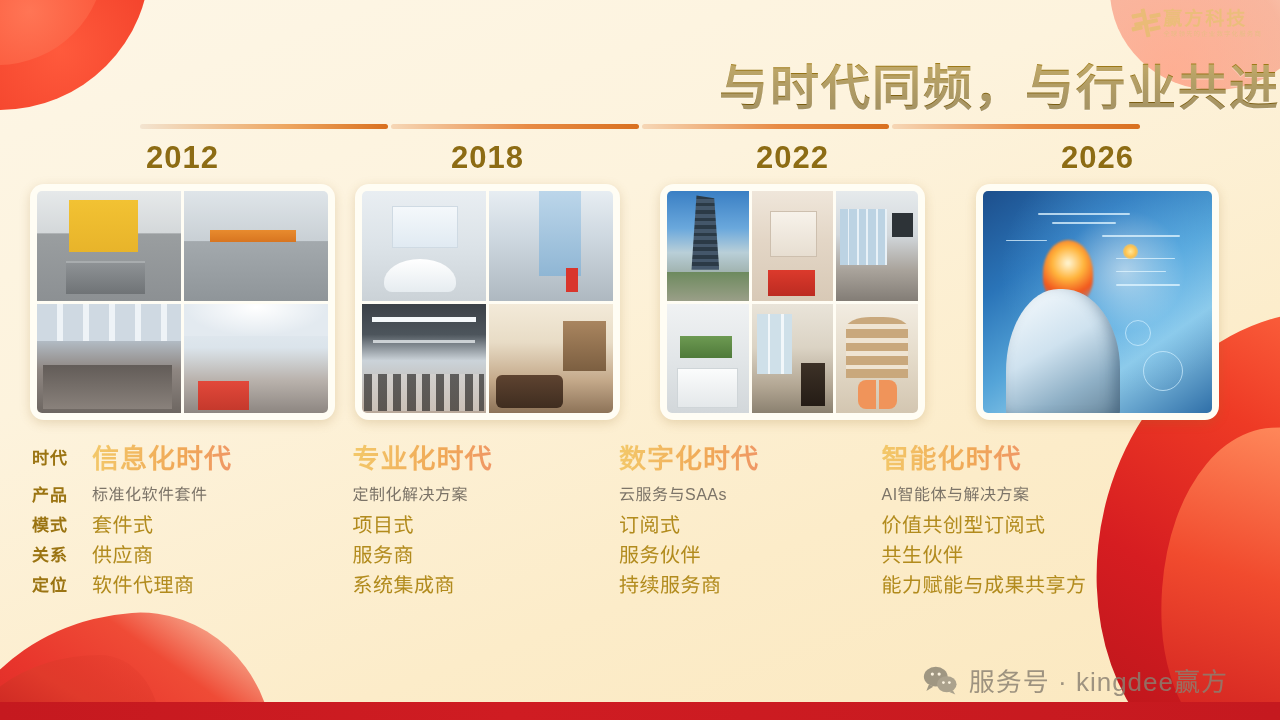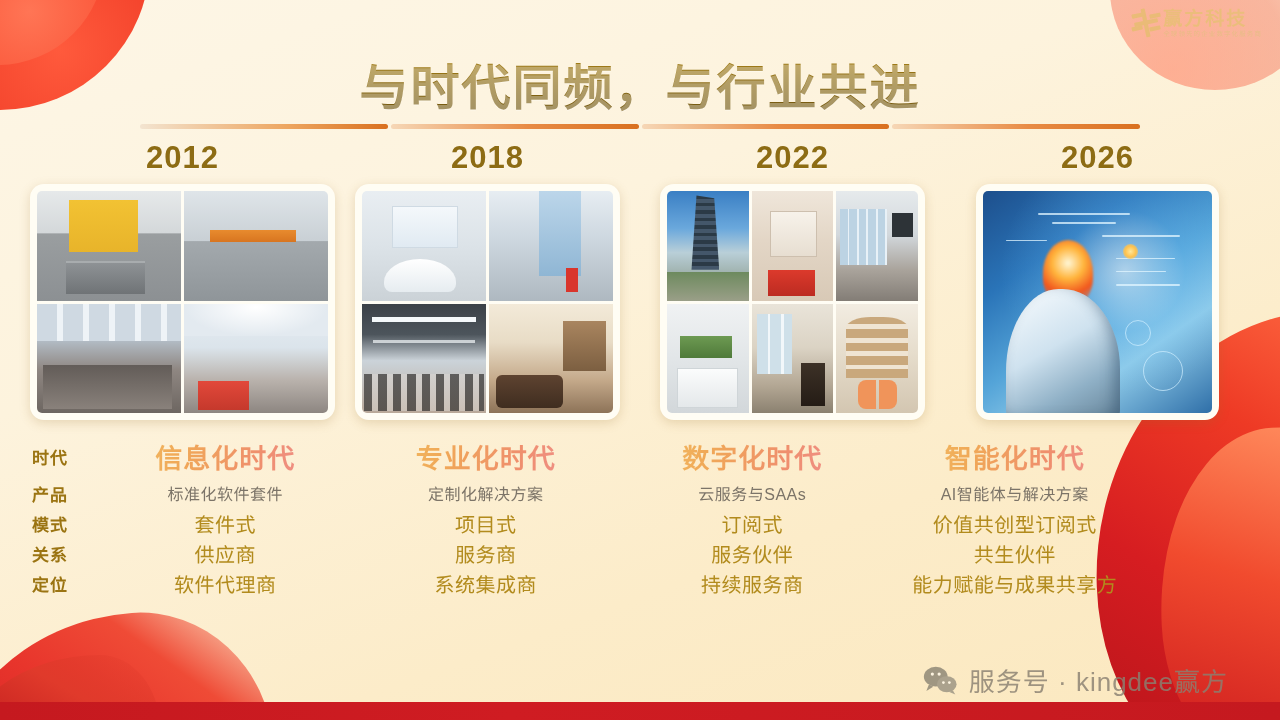--- a/index.html
+++ b/index.html
@@ -104,21 +104,21 @@
     font-size: 6.5px;
     color: #ddc27a;
     letter-spacing: 1.1px;
     margin-top: 3px;
   }
 
   .title {
     position: absolute;
     left: 0; top: 48px;
     width: 100%;
-    text-align: center;
+    text-align: right;
     font-size: 49px;
     font-weight: bold;
     letter-spacing: 2px;
     background: linear-gradient(180deg, #b0891c 0%, #8a6a13 50%, #6d5310 100%);
     -webkit-background-clip: text;
     background-clip: text;
     color: transparent;
     text-shadow: 0 1px 0 rgba(255,255,255,0.35);
   }
 
@@ -504,21 +504,20 @@
     font-weight: bold;
     color: #9b7412;
     letter-spacing: 1px;
   }
   .cells {
     flex: 1;
     display: flex;
   }
   .cell {
     flex: 1;
-    text-align: center;
     white-space: nowrap;
   }
   .cells .cell:nth-child(1) { transform: translateX(6px); }
   .cells .cell:nth-child(4) { transform: translateX(-4px); }
 
   .era-row { height: 44px; }
   .era {
     font-size: 27px;
     font-weight: bold;
     letter-spacing: 1px;

